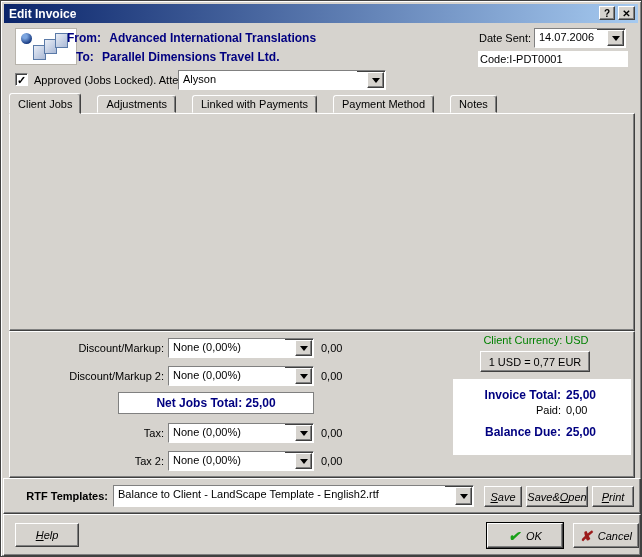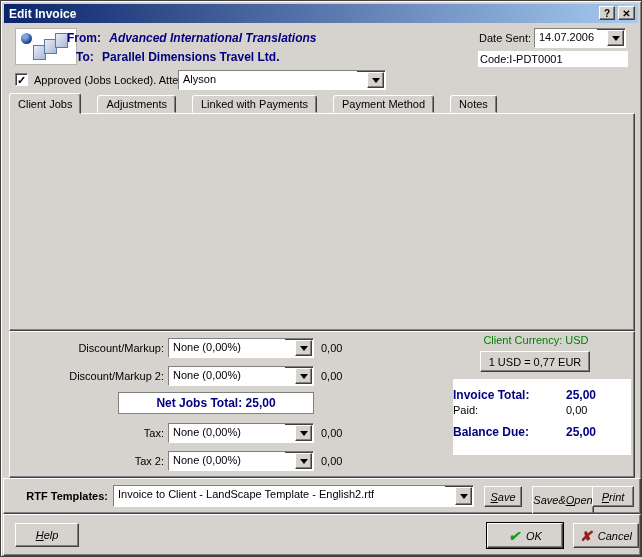--- a/index.html
+++ b/index.html
@@ -143,21 +143,21 @@
     position:absolute; left:117px; top:391px; width:196px; height:22px;
     background:#fff; border:1px solid #808080;
     display:flex; align-items:center; justify-content:center;
     color:#000080; font-weight:bold; font-size:12px;
   }
   .ccy-label { position:absolute; left:440px; top:333px; width:190px; text-align:center; color:#008000; white-space:nowrap; }
   .rate-btn { position:absolute; left:479px; top:350px; width:110px; height:21px;
     display:flex; align-items:center; justify-content:center; font-size:11px; }
   .inv-box { position:absolute; left:452px; top:378px; width:178px; height:76px; background:#fff; padding-top:9px; }
   .inv-line { display:flex; line-height:15px; }
-  .inv-line .lab { width:108px; text-align:left; white-space:nowrap; }
+  .inv-line .lab { width:108px; text-align:right; white-space:nowrap; }
   .inv-line .val { padding-left:5px; white-space:nowrap; }
   .navy-b { color:#000080; font-weight:bold; font-size:12px; }
   .inv-gap { height:7px; }
 
   
   .rtf-panel {
     position:absolute; left:2px; top:477px; width:638px; height:36px;
     background:#d6d3ce;
     border:1px solid; border-color:#ffffff #404040 #404040 #ffffff;
     box-shadow: inset -1px -1px 0 #808080;
@@ -193,21 +193,21 @@
 
   <div class="abs app-icon">
     <span class="globe"></span>
     <span class="page-doc" style="left:17px; top:16px;"></span>
     <span class="page-doc" style="left:28px; top:10px;"></span>
     <span class="page-doc" style="left:39px; top:4px;"></span>
   </div>
 
   <div class="hdr-line" style="left:66px; top:30px;">
     <span>From:</span>
-    <span style="margin-left:5px;font-style:italic;">Advanced International Translations</span>
+    <span style="margin-left:5px;">Advanced International Translations</span>
   </div>
   <div class="hdr-line" style="left:75px; top:49px;">
     <span>To:</span>
     <span style="margin-left:5px;">Parallel Dimensions Travel Ltd.</span>
   </div>
 
   <div class="hdr-label" style="left:420px; top:31px; width:110px; text-align:right;">Date Sent:</div>
   <div class="combo" style="left:533px; top:27px; width:92px; height:20px;">
     <span class="cb-text">14.07.2006</span>
     <span class="cb-btn">
@@ -335,29 +335,29 @@
     <div class="inv-gap"></div>
     <div class="inv-line navy-b">
       <span class="lab">Balance Due:</span>
       <span class="val">25,00</span>
     </div>
   </div>
 
   <div class="rtf-panel"></div>
   <div class="rtf-label">RTF Templates:</div>
   <div class="combo" style="left:112px; top:484px; width:361px; height:22px;">
-    <span class="cb-text">Invoice to Client - LandScape Template - English2.rtf</span>
+    <span class="cb-text">Balance to Client - LandScape Template - English2.rtf</span>
     <span class="cb-btn">
         <span class="tri-down"></span>
       </span>
   </div>
   <div class="push-btn raised" style="left:483px; top:485px; width:38px; height:21px;">
     <span><span class="mn">S</span><span>ave</span></span>
   </div>
-  <div class="push-btn raised" style="left:525px; top:485px; width:62px; height:28px;margin-left:6px;">
+  <div class="push-btn raised" style="left:525px; top:485px; width:62px; height:21px;">
     <span><span>Save&amp;</span><span class="mn">O</span><span>pen</span></span>
   </div>
   <div class="push-btn raised" style="left:591px; top:485px; width:42px; height:21px;">
     <span><span class="mn">P</span><span>rint</span></span>
   </div>
 
   <div class="bottom-bar"></div>
   <div class="push-btn raised" style="left:14px; top:522px; width:64px; height:24px;">
     <span><span class="mn">H</span><span>elp</span></span>
   </div>

